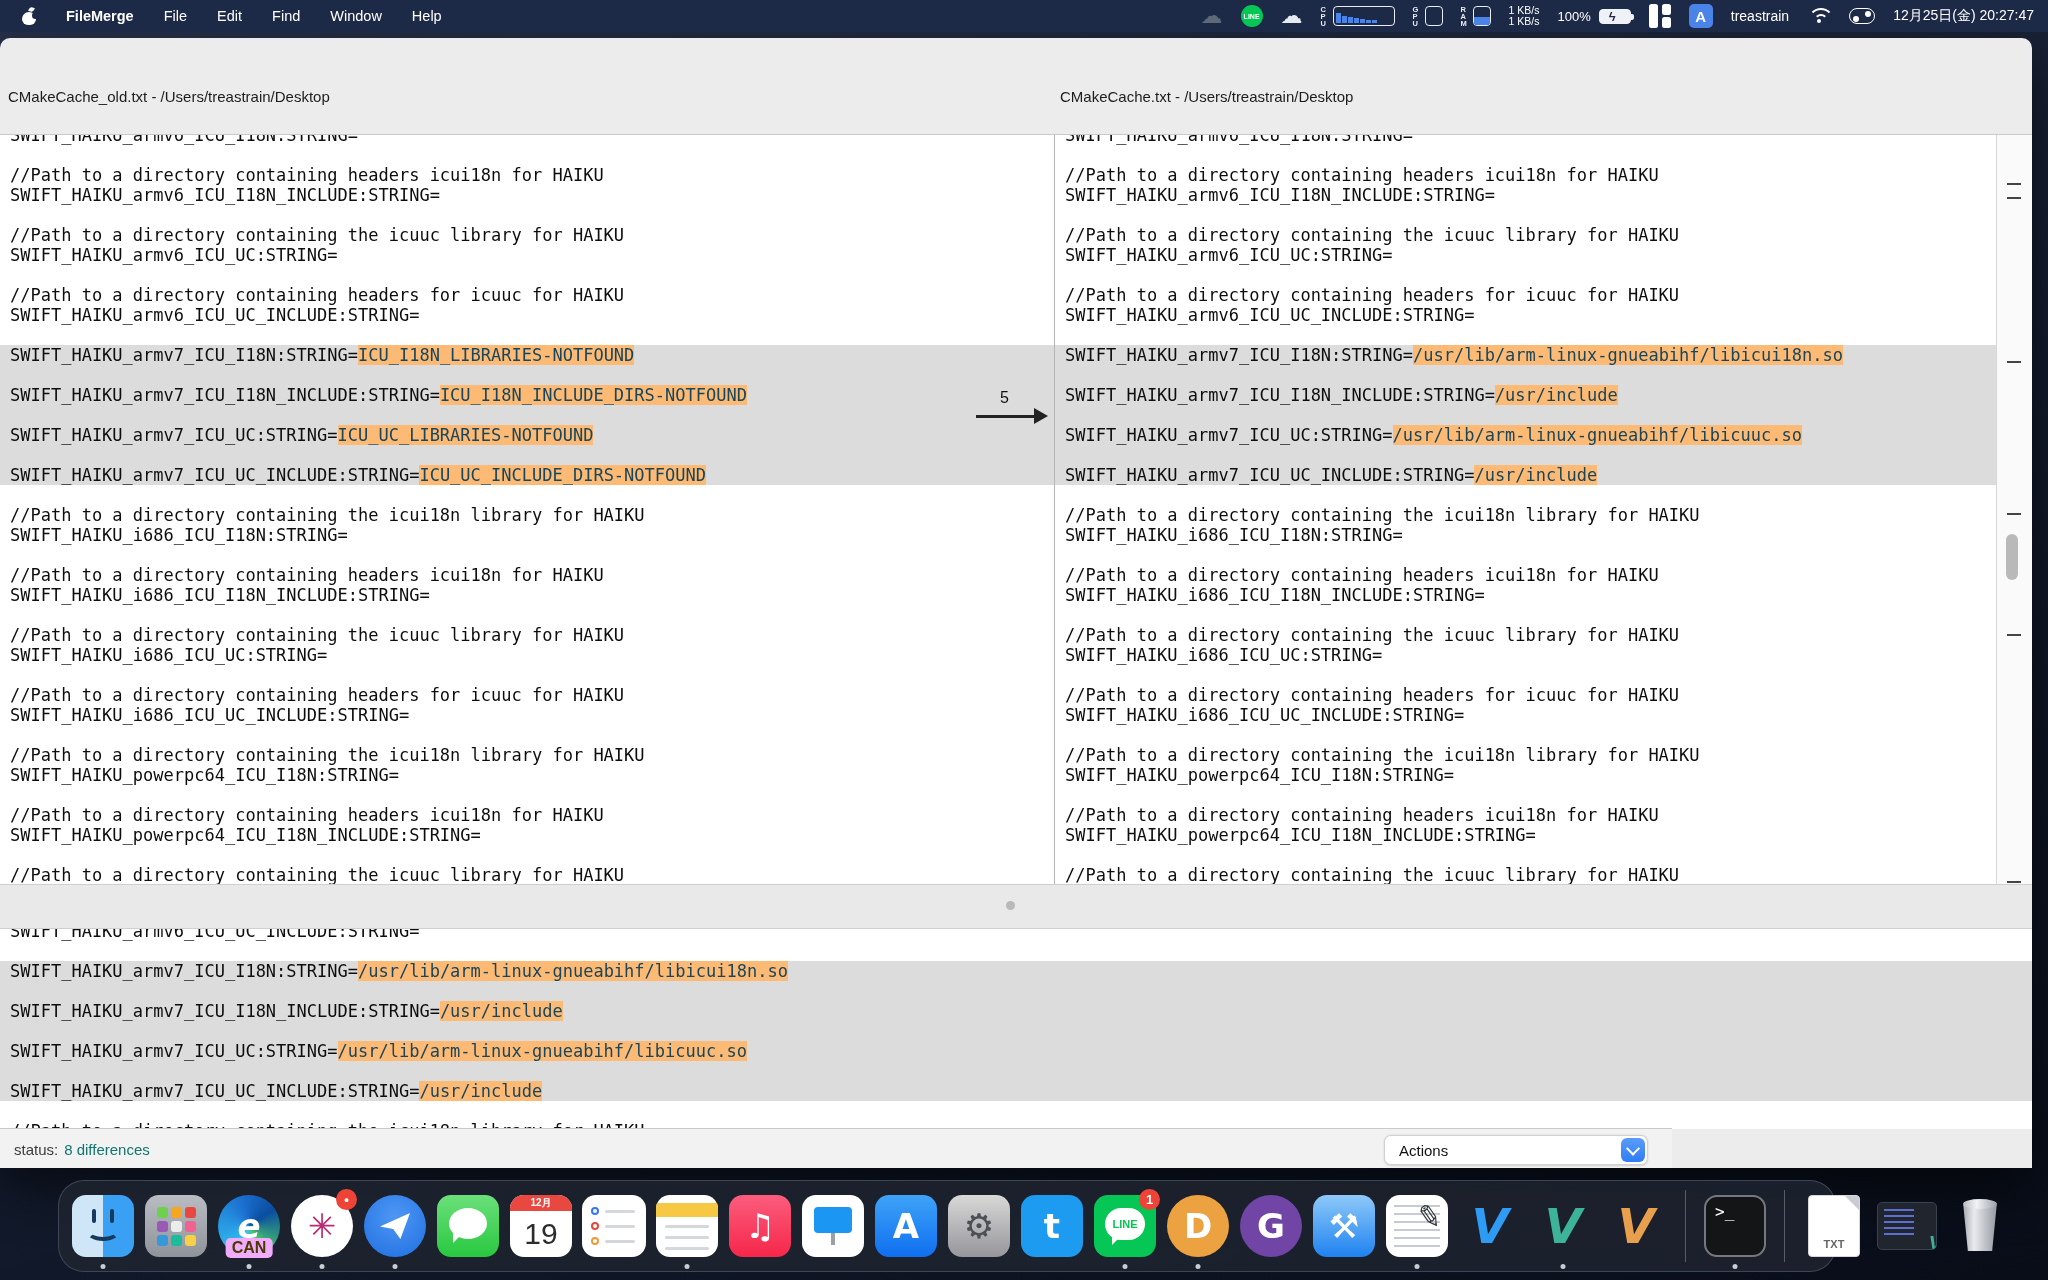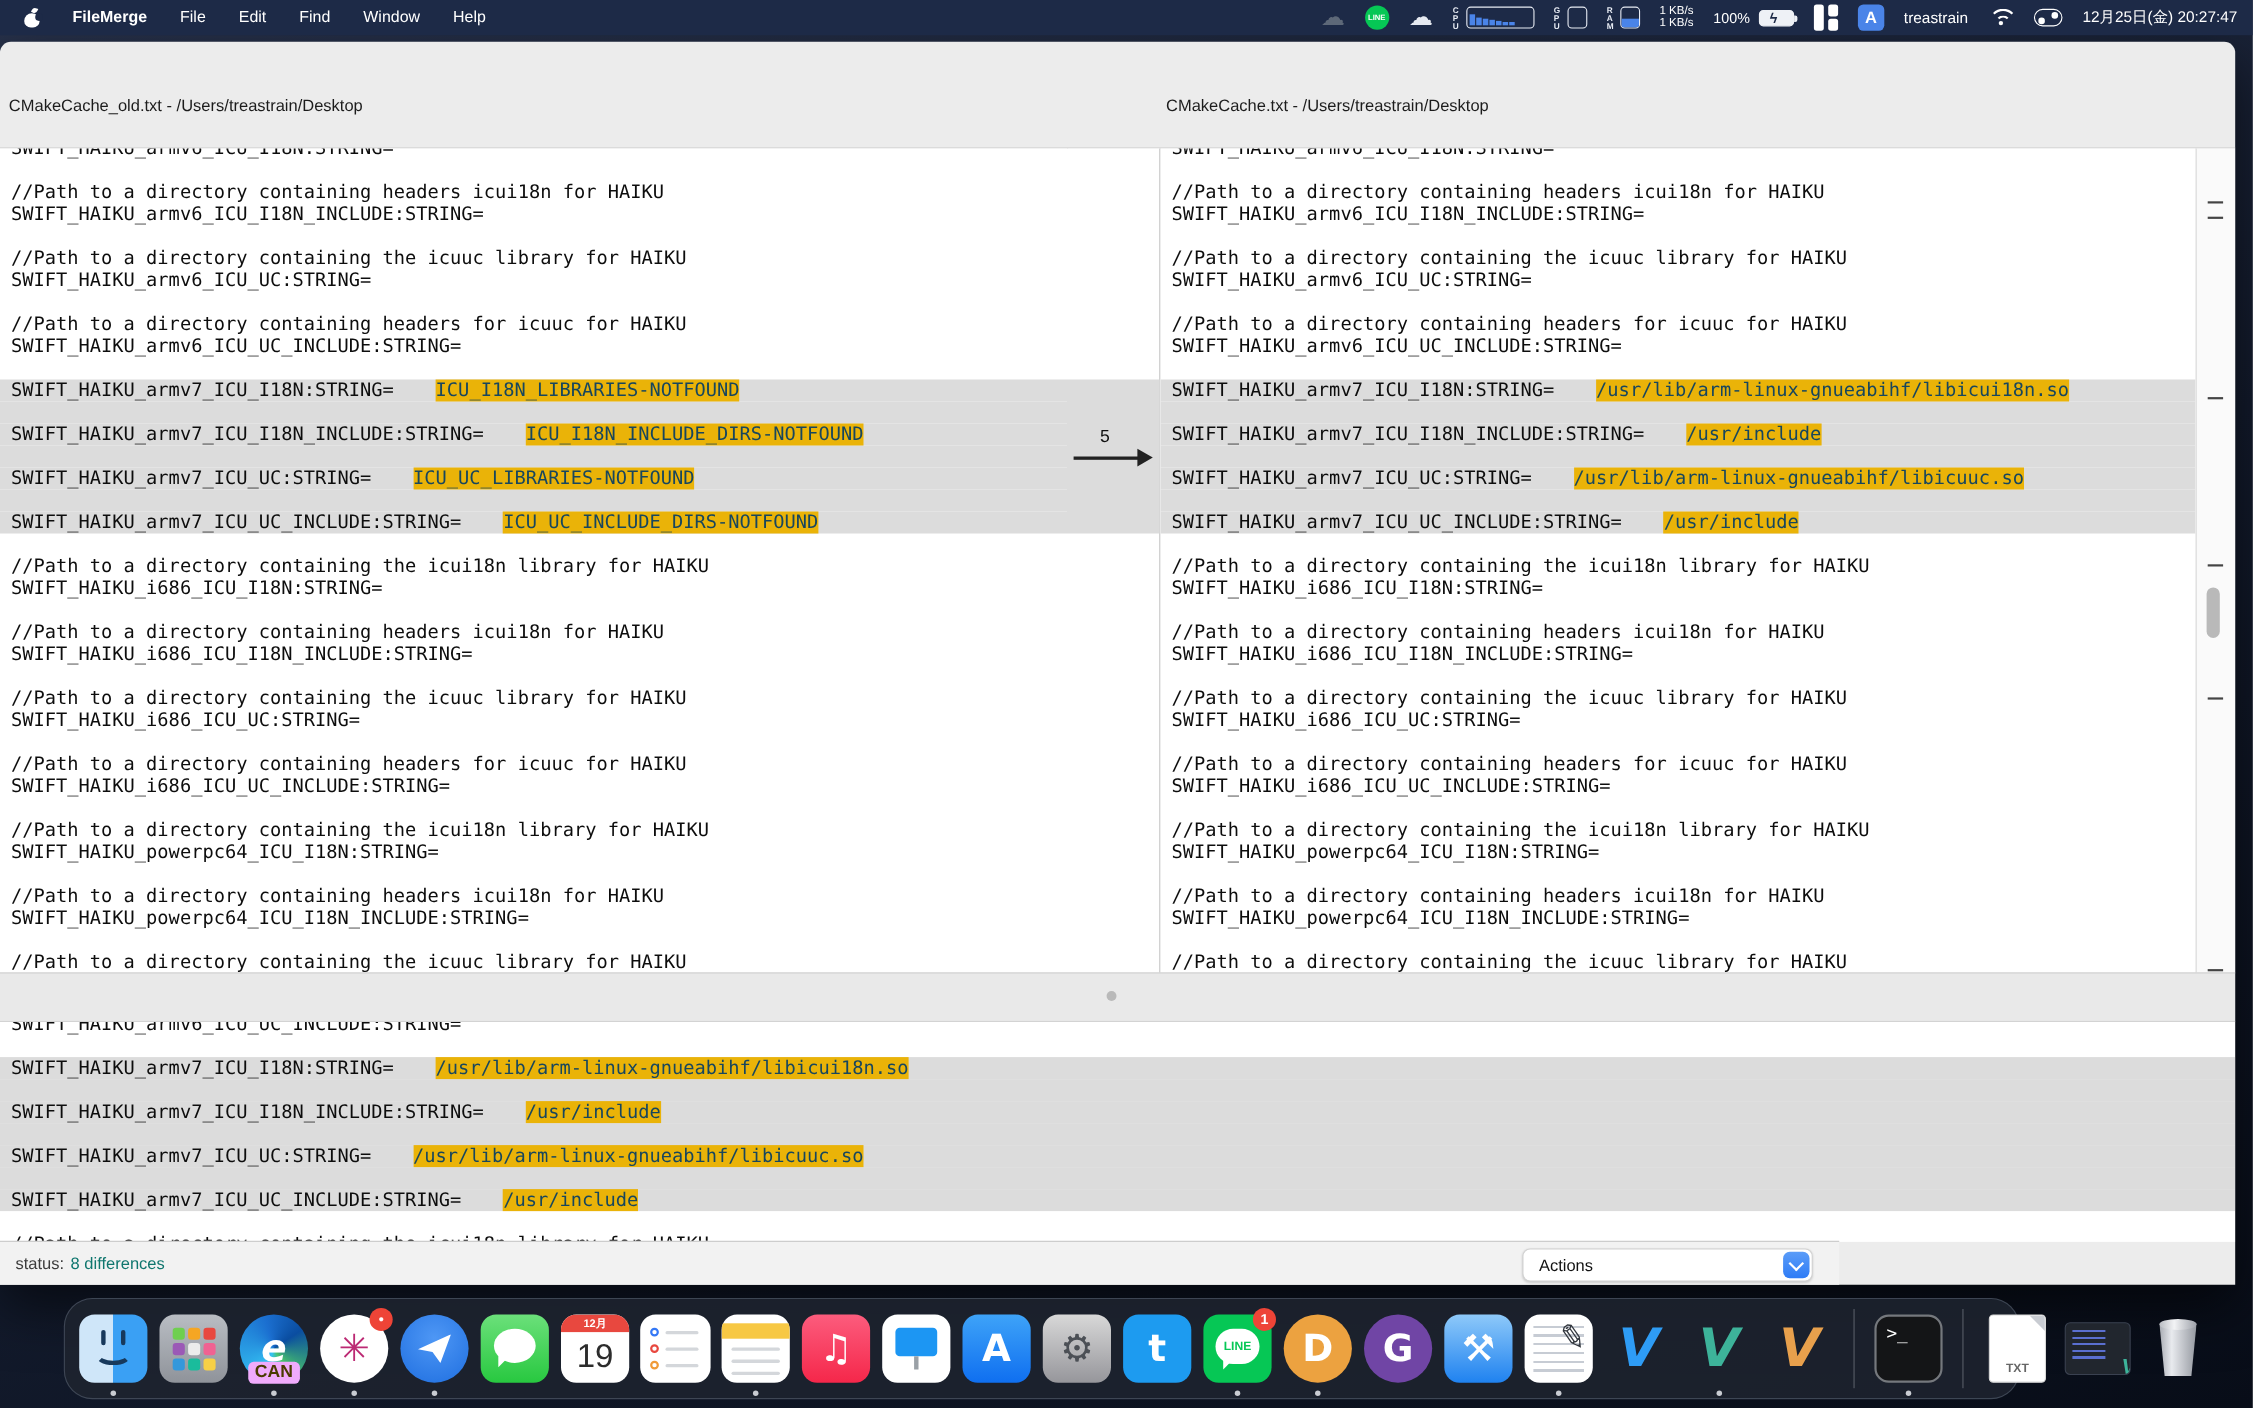--- a/index.html
+++ b/index.html
@@ -74,21 +74,21 @@
   #difftop{position:absolute;top:96px;left:0;width:2032px;height:750px;background:#fff;border-top:1px solid #c9c9c9;}
   .pane{position:absolute;top:0;height:750px;overflow:hidden;background:#fff;}
   #pane-left{left:0;width:970px;border-right:1px solid #b5b5b5;}
   #gutter{position:absolute;left:970px;top:0;width:85px;height:750px;background:#fff;border-right:1px solid #b5b5b5;box-sizing:border-box;}
   #pane-right{left:1055px;width:941px;}
   #scrollstrip{position:absolute;left:1996px;top:0;width:36px;height:750px;background:#fafafa;border-left:1px solid #d8d8d8;box-sizing:border-box;}
   .content{margin-top:-10px;}
   .ln{height:20px;line-height:20px;white-space:pre;padding-left:10px;
     font-family:"DejaVu Sans Mono",monospace;font-size:17px;color:#0d0d0d;}
   .ln.band{background:#dcdcdc;}
-  .ln .val{background:#eab308;color:#17465e;margin-left:38px;}
+  .ln .val{background:#fdba74;color:#17465e;}
   #gutterband{position:absolute;left:0;top:210px;width:100%;height:140px;background:#dcdcdc;}
   #diffarrow{position:absolute;left:6px;top:254px;width:72px;height:40px;}
   #diffarrow .num{position:absolute;left:24px;top:0;font-size:16px;color:#111;font-family:"Liberation Sans",sans-serif;}
   #diffarrow .shaft{position:absolute;left:0;top:26px;width:62px;height:2.5px;background:#222;}
   #diffarrow .head{position:absolute;right:0;top:19px;width:0;height:0;border-left:14px solid #222;
     border-top:8px solid transparent;border-bottom:8px solid transparent;}
   .tick{position:absolute;left:10px;width:14px;height:2px;background:#444;}
   #thumb{position:absolute;left:9px;top:399px;width:12px;height:46px;border-radius:6px;background:#b9b9b9;}
   
   #splitter{position:absolute;top:846px;left:0;width:2032px;height:44px;background:#e9e9e9;border-top:1px solid #cfcfcf;}

